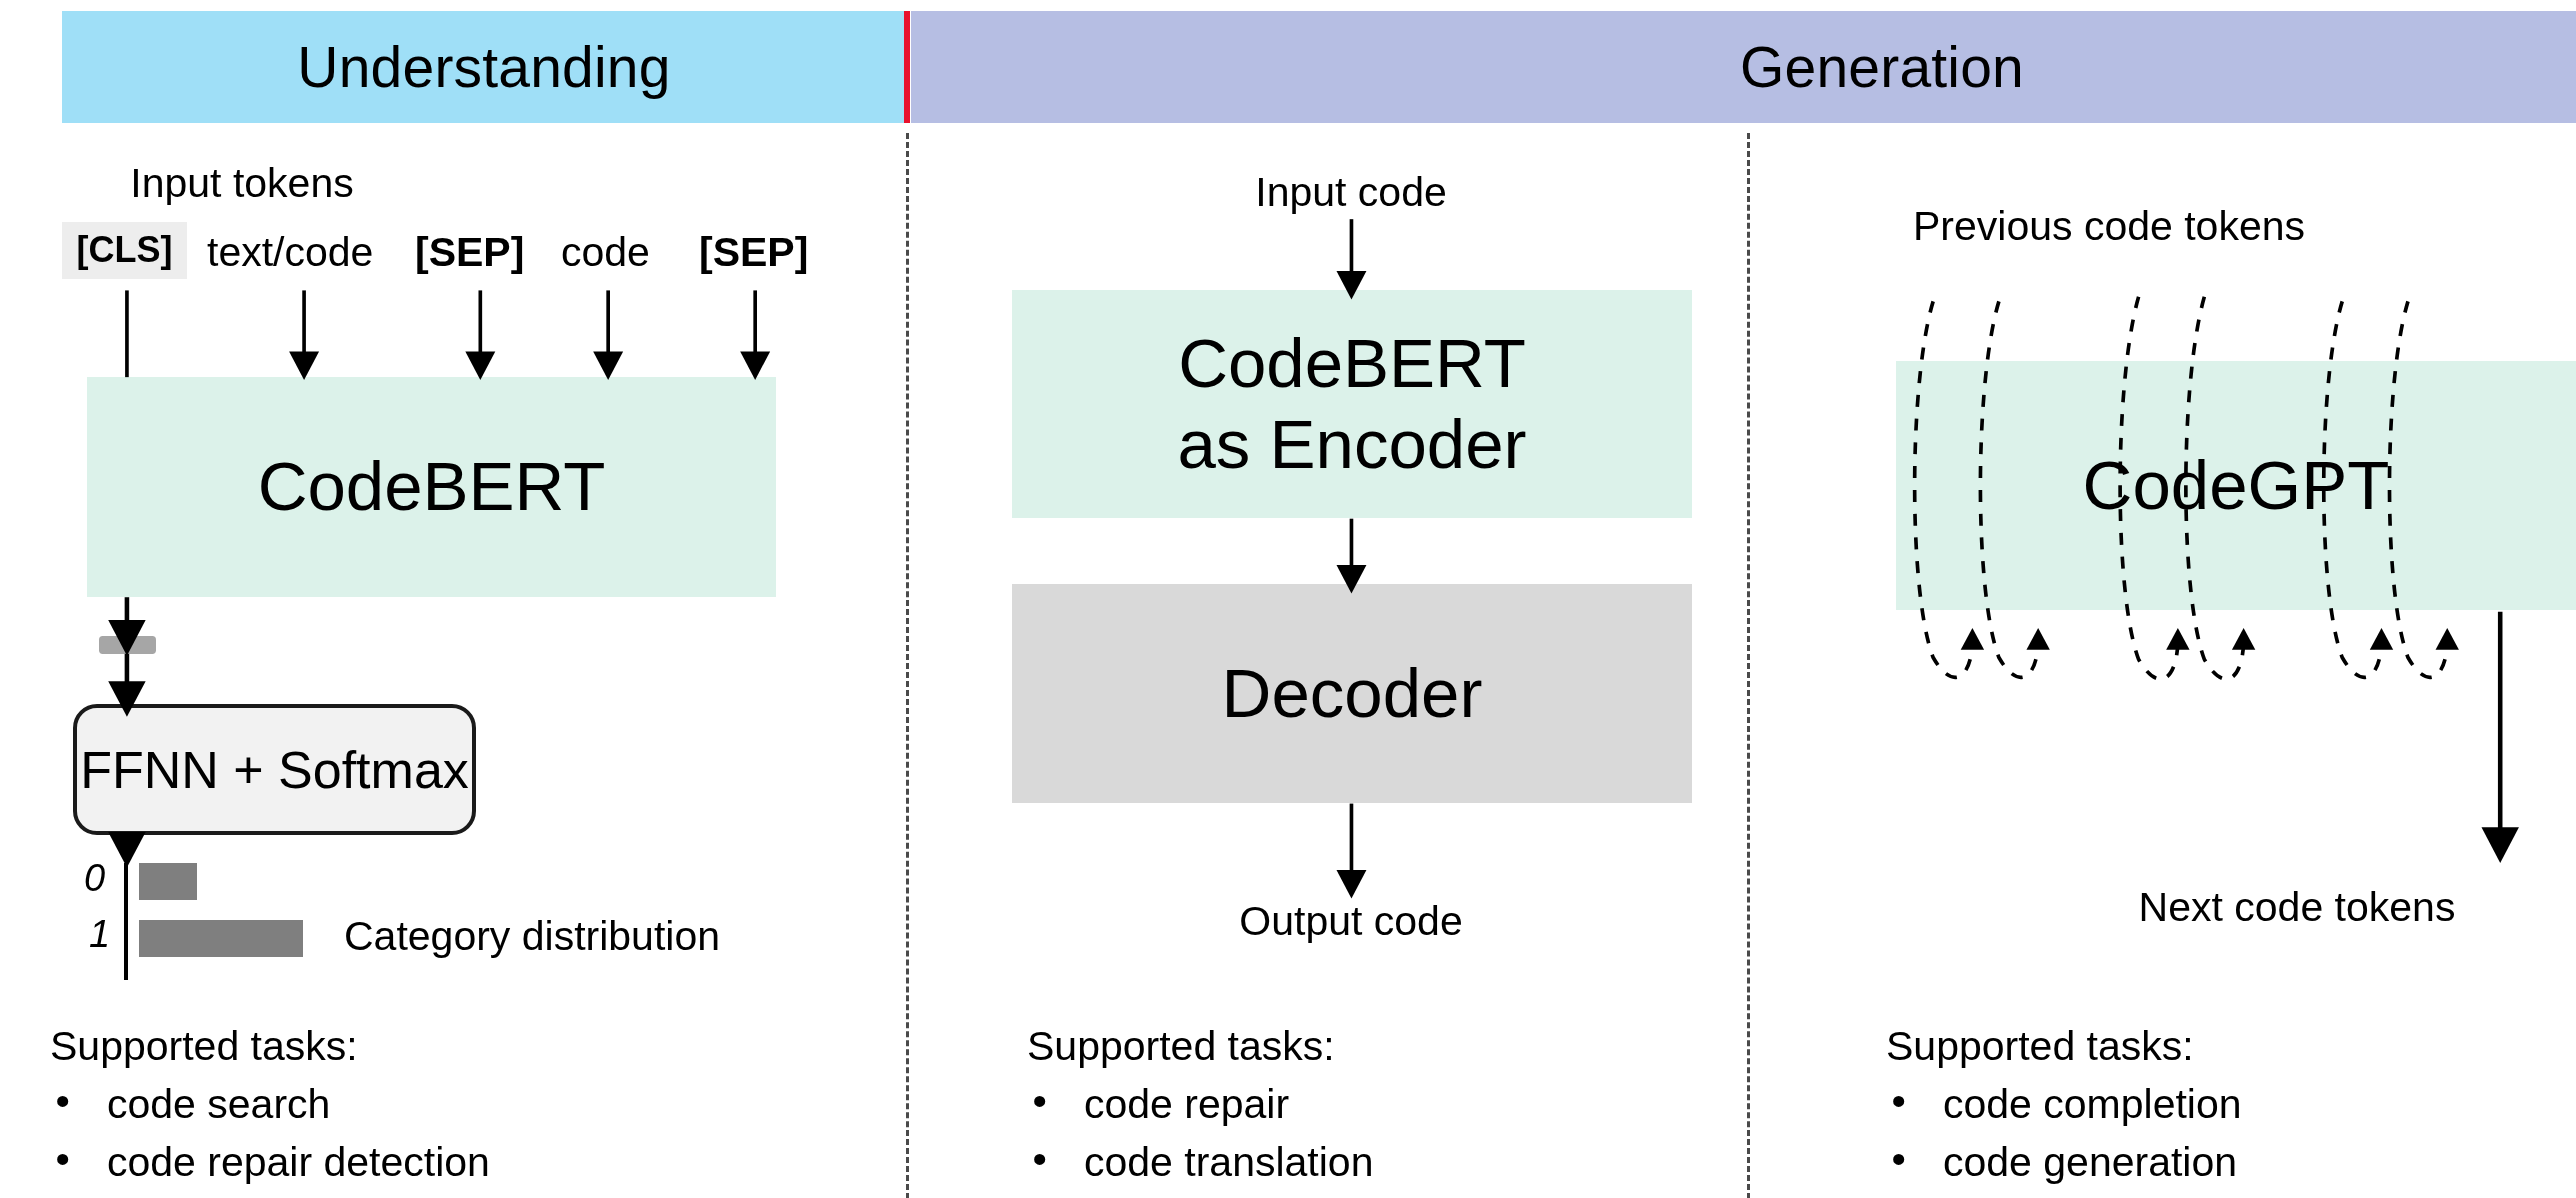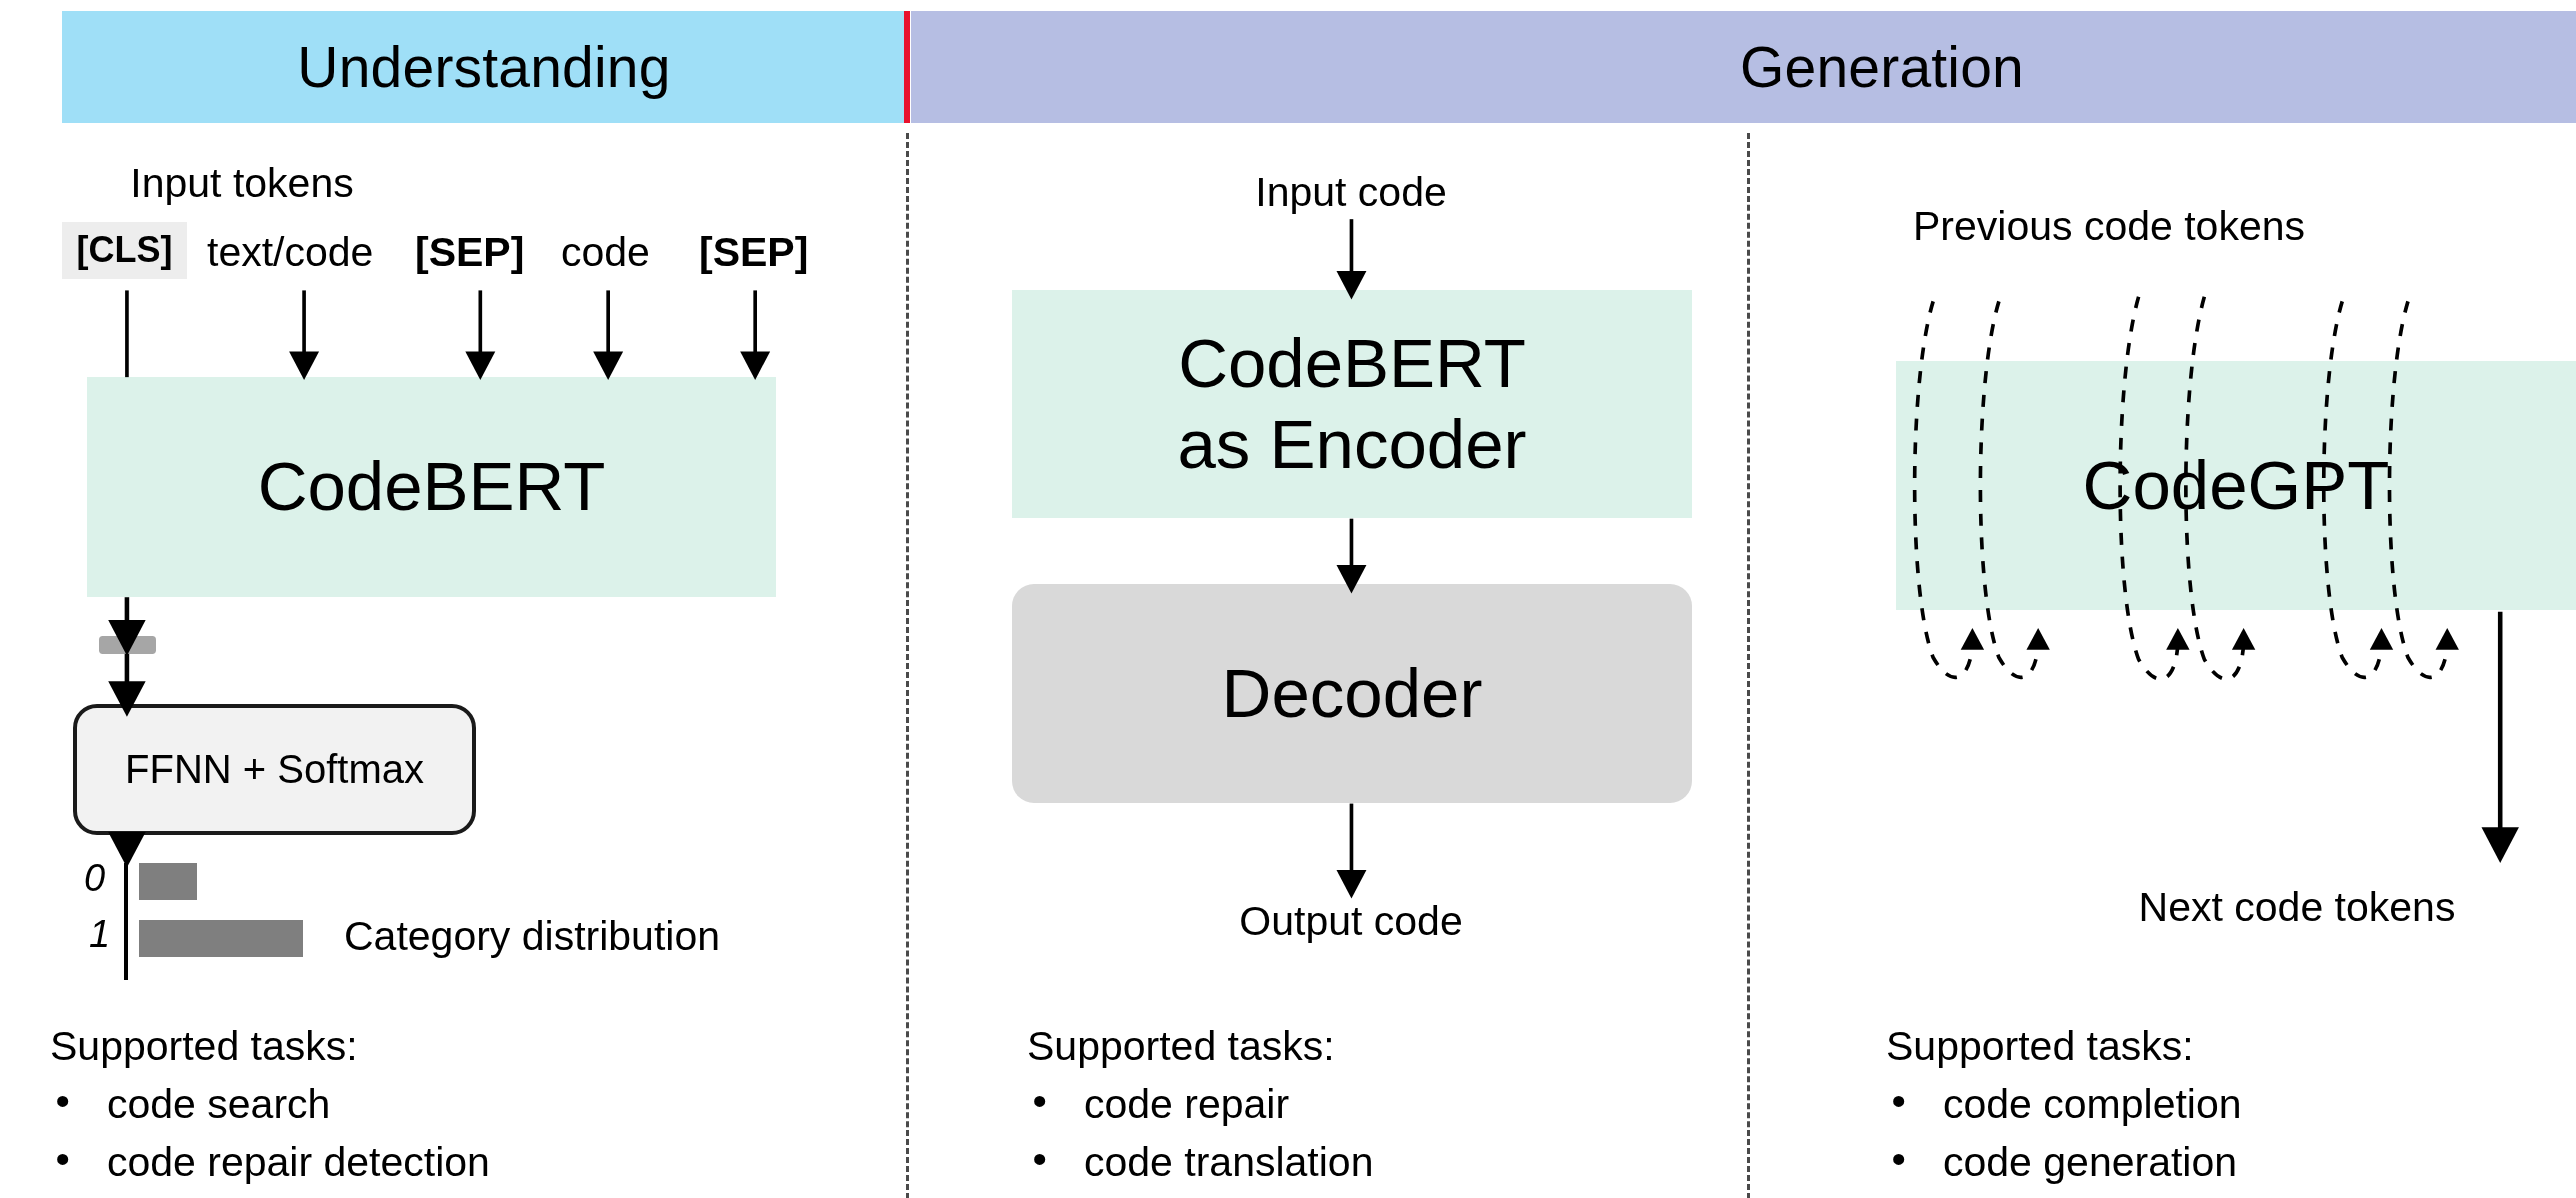--- a/index.html
+++ b/index.html
@@ -59,34 +59,34 @@
     position:absolute;
     display:flex;
     align-items:center;
     justify-content:center;
     text-align:center;
     font-size:69px;
     line-height:1.18;
     color:#000;
   }
   .box.teal{ background:#DCF2EA; }
-  .box.gray{ background:#D9D9D9;border-radius:22px; }
+  .box.gray{ background:#D9D9D9; }
 
   
   #ffnn-box{
     position:absolute;
     left:73px; top:704px;
     width:403px; height:131px;
     background:#F2F2F2;
     border:4.6px solid #1a1a1a;
     border-radius:24px;
     display:flex;
     align-items:center;
     justify-content:center;
-    font-size:40px;
+    font-size:52px;
     box-sizing:border-box;
   }
 
   
   #tok-cls{
     position:absolute;
     left:62px; top:222px;
     padding:7.3px 14.6px;
     background:#EDEDED;
     font-size:36px;

